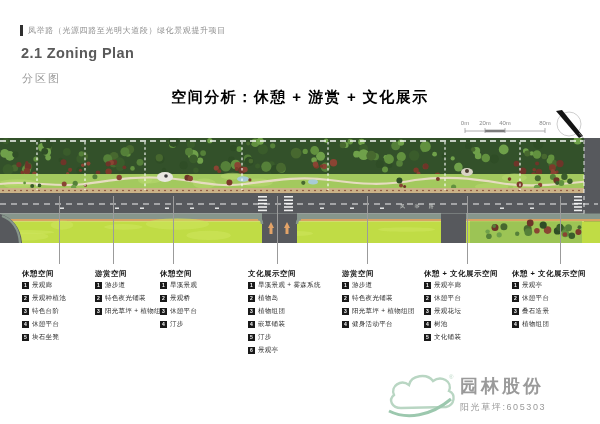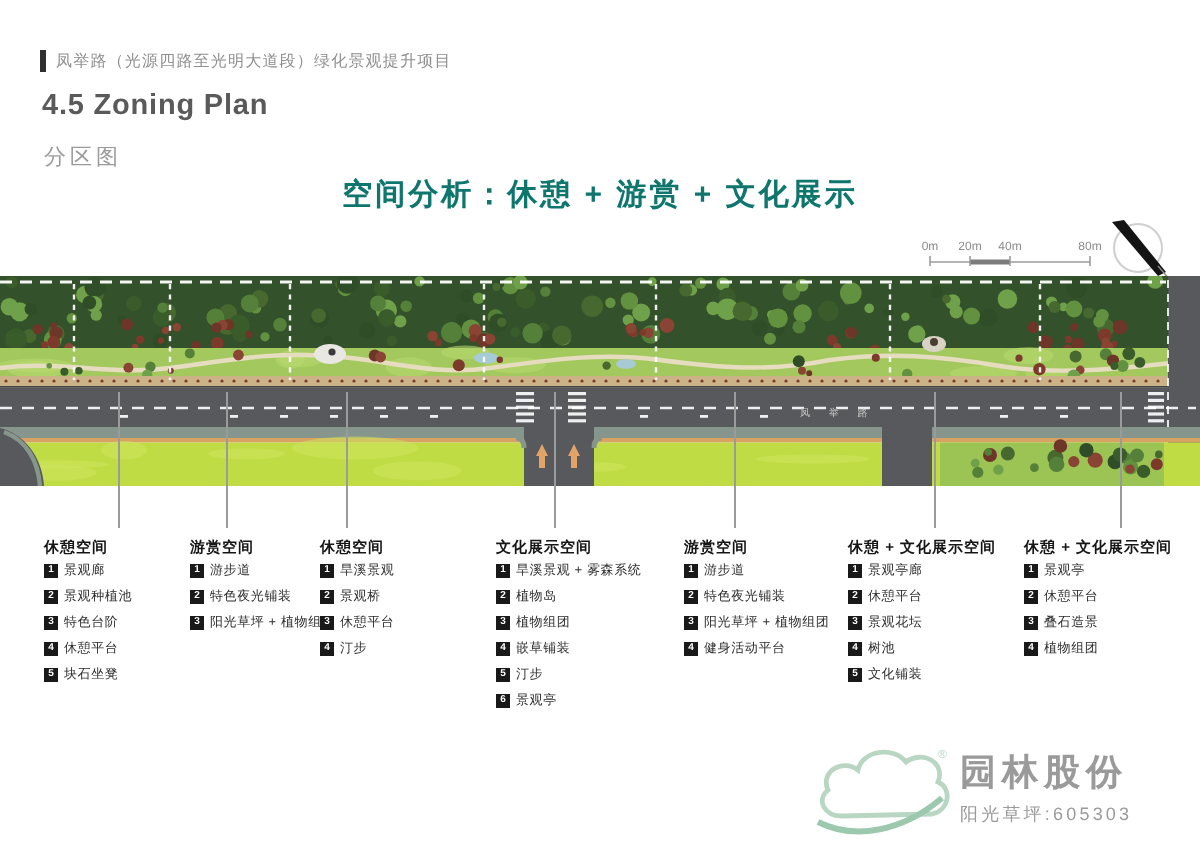--- a/index.html
+++ b/index.html
@@ -6,49 +6,49 @@
   body{width:600px;height:424px;background:#ffffff;position:relative;overflow:hidden;
        font-family:"Liberation Sans","DejaVu Sans",sans-serif;}
   .abs{position:absolute}
 
   
   #project-row{left:20px;top:25px;display:flex;align-items:flex-start;gap:5px}
   .title-bar{width:3px;height:11px;background:#2f2f2f}
   #project-title{font-size:8px;color:#8f8f8f;letter-spacing:.6px}
   #section-title{left:21px;top:45px;font-size:14.5px;color:#5a5a5a;font-weight:700;letter-spacing:.4px}
   #section-sub{left:22px;top:71px;font-size:11px;color:#9a9a9a;letter-spacing:2px}
-  #main-title{left:0;top:88px;width:100%;text-align:center;font-size:15px;color:#0f766e;
+  #main-title{left:0;top:88px;width:100%;text-align:center;font-size:15px;color:#000000;
               font-weight:700;letter-spacing:1.5px}
 
   
   #plan-wrap{left:0;top:138px;width:600px;height:105px}
   .leader{position:absolute;width:1px;background:#9b9b9b;top:196px;height:68px}
 
   
   .zone-col{position:absolute;top:269px;white-space:nowrap}
   .zone-title{font-size:7.5px;font-weight:700;color:#161616;letter-spacing:.5px;margin:0 0 3px 0}
   .zone-row{display:flex;align-items:center;margin-bottom:6px;height:7px}
   .zone-bullet{display:inline-block;width:7px;height:7px;background:#191919;color:#fff;
                font-size:5px;font-weight:700;line-height:7px;text-align:center;margin-right:3px;flex:0 0 auto}
   .zone-label{font-size:6.5px;color:#2d2d2d;letter-spacing:.3px}
 
   
-  #logo-wrap{left:405px;top:372px;width:190px;height:46px}
+  #logo-wrap{left:385px;top:372px;width:190px;height:46px}
   #logo-text{position:absolute;left:75px;top:2px}
   #logo-company{font-size:18px;color:#9a9a9a;font-weight:700;letter-spacing:3px}
   #logo-stock{font-size:9px;color:#9a9a9a;letter-spacing:1.6px;margin-top:3px}
 </style>
 </head>
 <body>
 
 <div class="abs" id="project-row">
   <span class="title-bar"></span>
   <span id="project-title">凤举路（光源四路至光明大道段）绿化景观提升项目</span>
 </div>
-<div class="abs" id="section-title">4.5 Zoning Plan</div>
+<div class="abs" id="section-title">2.1 Zoning Plan</div>
 <div class="abs" id="section-sub">分区图</div>
 <h1 class="abs" id="main-title" style="margin:0">空间分析：休憩 + 游赏 + 文化展示</h1>
 
 <svg class="abs" style="left:456px;top:106px" width="144" height="40" viewBox="0 0 144 40">
   <g>
     <line x1="9" y1="25" x2="89" y2="25" stroke="#9b9b9b" stroke-width="0.8"></line>
     <line x1="29" y1="25" x2="49" y2="25" stroke="#7c7c7c" stroke-width="2.6"></line>
     <line x1="9" y1="22" x2="9" y2="27" stroke="#9b9b9b" stroke-width="0.8"></line>
     <line x1="29" y1="22" x2="29" y2="27" stroke="#9b9b9b" stroke-width="0.8"></line>
     <line x1="49" y1="22" x2="49" y2="27" stroke="#9b9b9b" stroke-width="0.8"></line>

